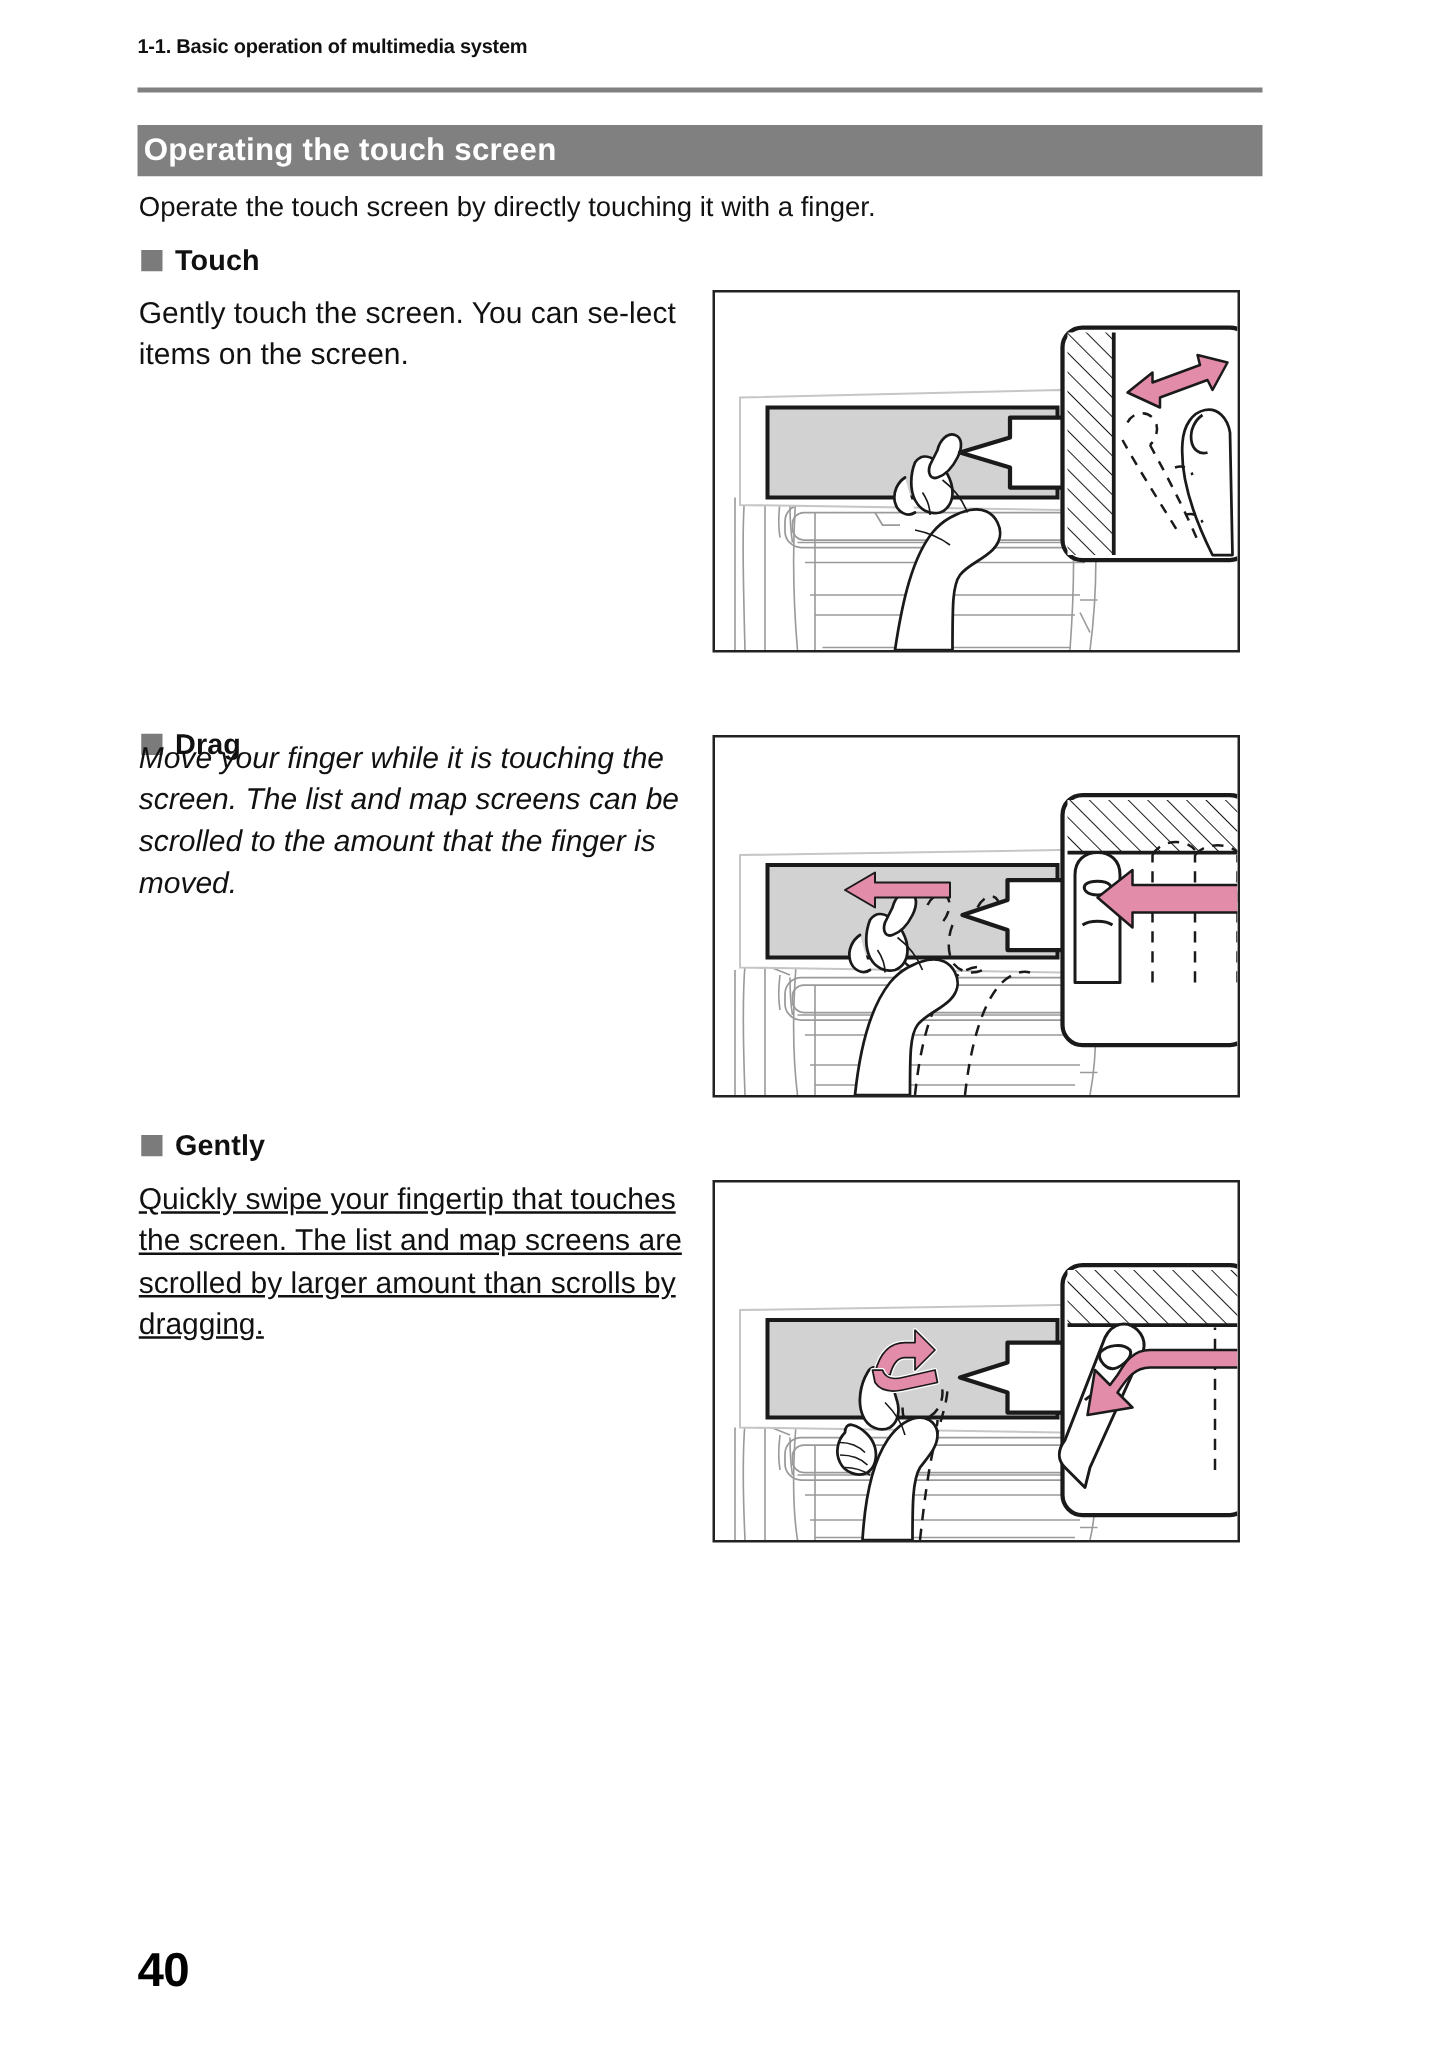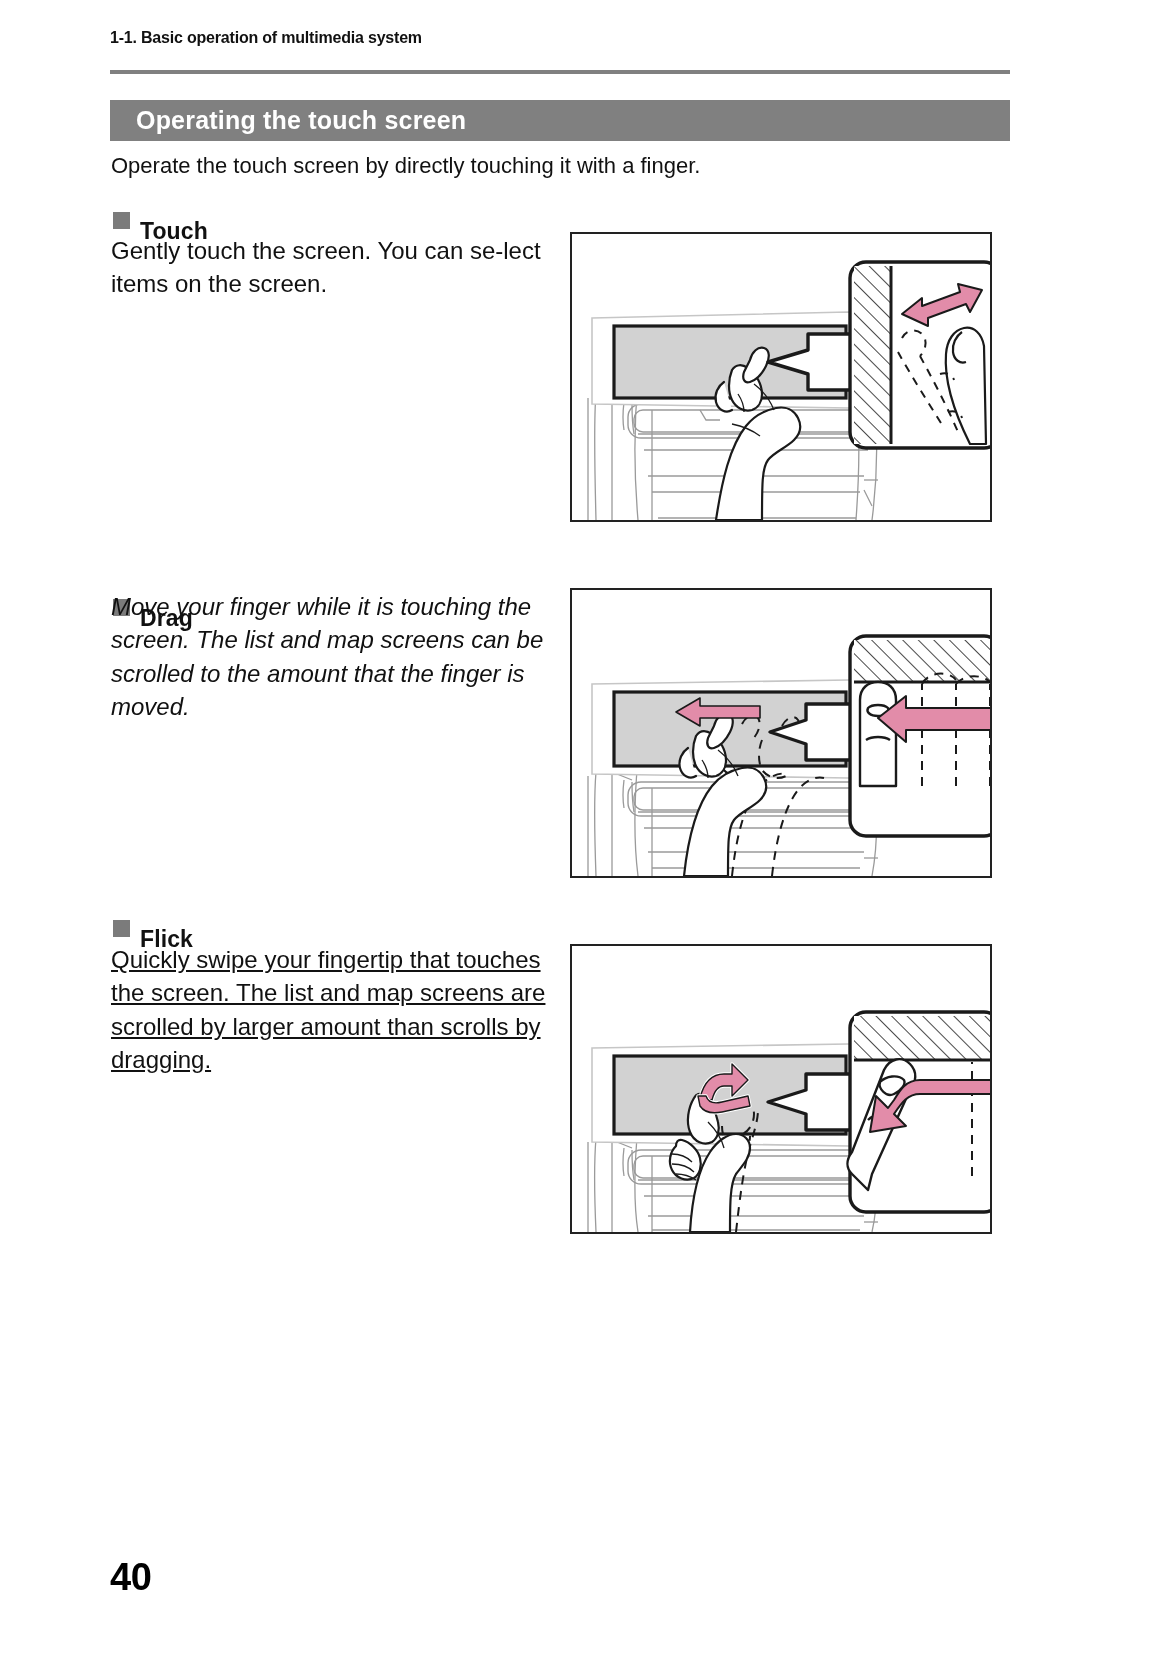--- a/index.html
+++ b/index.html
@@ -48,21 +48,21 @@
     height: 41px;
     background: #808080;
     display: flex;
     align-items: center;
   }
   .title-band .title-text {
     color: #ffffff;
     font-size: 25px;
     font-weight: bold;
     letter-spacing: 0.2px;
-    padding-left: 26px;
+    padding-left: 5px;
   }
 
   
   .intro {
     position: absolute;
     left: 111px;
     top: 151px;
     width: 890px;
     font-size: 22px;
     line-height: 1.35;
@@ -82,21 +82,20 @@
     height: 17px;
     background: #7b7b7b;
     display: inline-block;
     flex: 0 0 auto;
   }
   .subhead .sh-text {
     font-size: 23px;
     font-weight: bold;
     letter-spacing: 0.1px;
     color: #111;
-    margin-top: 23px;
   }
 
   
   .body-para {
     position: absolute;
     left: 111px;
     width: 446px;
     font-size: 24px;
     line-height: 1.39;
     color: #111;
@@ -318,21 +317,21 @@
 
       <path d="M306 128 L334 106 L334 118 L428 118 L428 140 L334 140 L334 152 Z" fill="#e28ca9" stroke="#1a1a1a" stroke-width="2" stroke-linejoin="round"></path>
 
       <path d="M104 122 L128 108 L128 116 L188 116 L188 128 L128 128 L128 136 Z" fill="#e28ca9" stroke="#1a1a1a" stroke-width="1.6" stroke-linejoin="round"></path>
     </g>
   </svg>
 </div>
 
 <div class="subhead" style="top:903px;">
   <span class="sq"></span>
-  <span class="sh-text">Flick</span>
+  <span class="sh-text">Gently</span>
 </div>
 <div class="body-para" style="top:943px; width:452px;text-decoration:underline;">Quickly swipe your fingertip that touches the screen. The list and map screens are scrolled by larger amount than scrolls by dragging.</div>
 
 <div class="figure" style="left:570px; top:944px; width:422px; height:290px;">
   <svg width="418" height="286" viewBox="0 0 418 286" xmlns="http://www.w3.org/2000/svg">
     <defs>
       <pattern id="hatchC" width="11" height="11" patternTransform="rotate(-45)" patternUnits="userSpaceOnUse">
         <rect width="11" height="11" fill="#fff"></rect>
         <line x1="0" y1="0" x2="0" y2="11" stroke="#1a1a1a" stroke-width="1.6"></line>
       </pattern>

